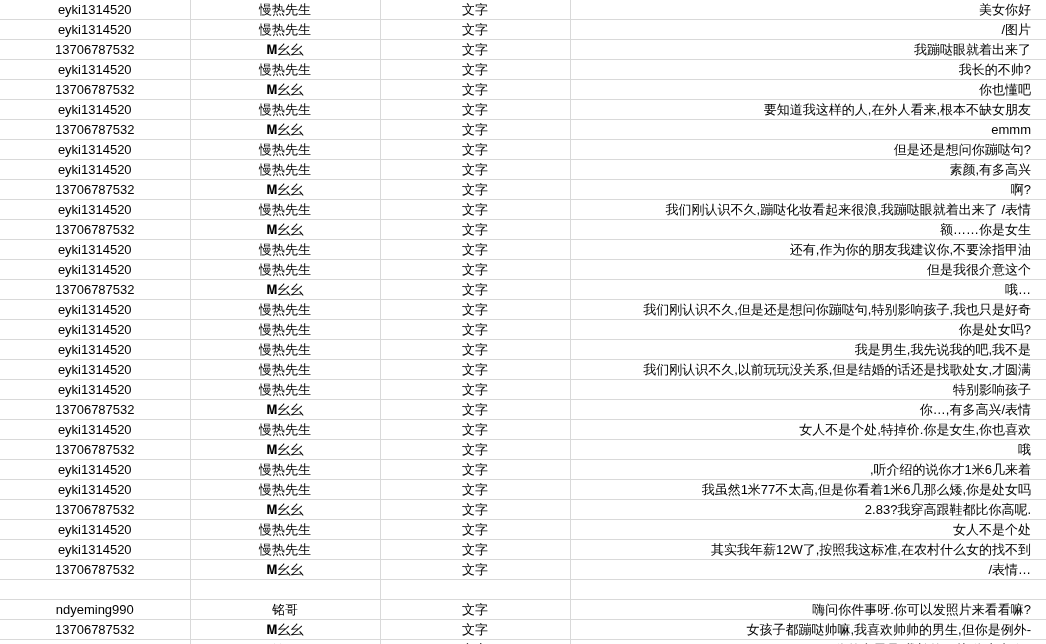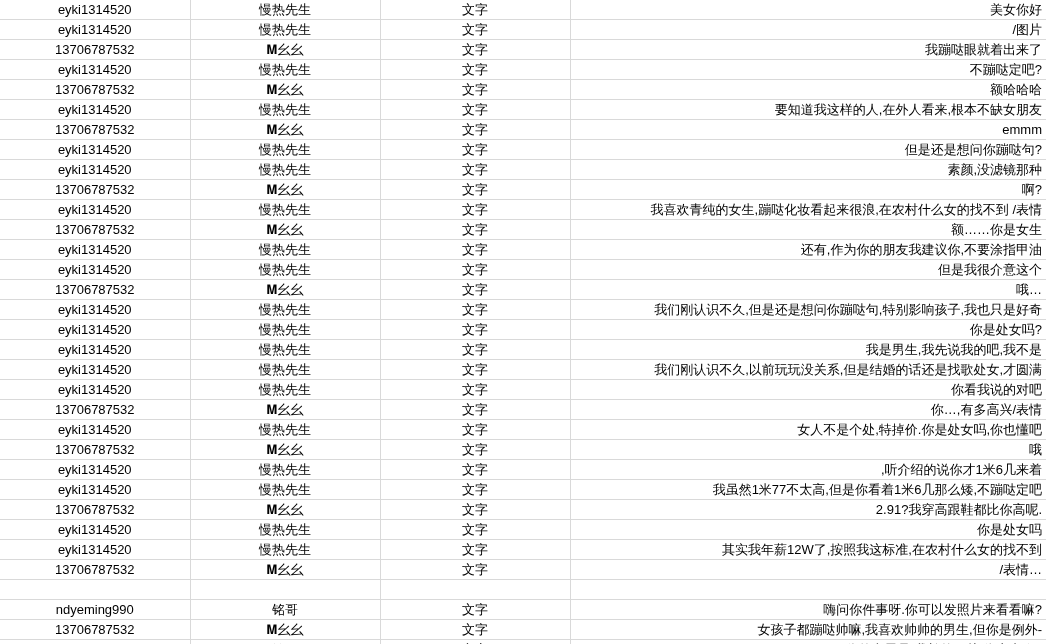--- a/index.html
+++ b/index.html
@@ -36,21 +36,21 @@
   }
   .sheet tr.spacer td {
     border-bottom: 1px solid #d9d9d9;
     height: 19px;
   }
   td.account, td.nick, td.type {
     text-align: center;
   }
   td.msg {
     text-align: right;
-    padding-right: 4px;
+    padding-right: 15px;
   }
   td.last-col {
     border-right: none;
   }
 </style>
 </head>
 <body>
 
 <table class="sheet">
   <colgroup>
@@ -75,27 +75,27 @@
       <tr>
         <td class="account">13706787532</td>
         <td class="nick">𝐌幺幺</td>
         <td class="type">文字</td>
         <td class="msg last-col">我蹦哒眼就着出来了</td>
       </tr>
       <tr>
         <td class="account">eyki1314520</td>
         <td class="nick">慢热先生</td>
         <td class="type">文字</td>
-        <td class="msg last-col">不蹦哒定吧?</td>
-      </tr>
-      <tr>
-        <td class="account">13706787532</td>
-        <td class="nick">𝐌幺幺</td>
-        <td class="type">文字</td>
-        <td class="msg last-col">额哈哈哈</td>
+        <td class="msg last-col">我长的不帅?</td>
+      </tr>
+      <tr>
+        <td class="account">13706787532</td>
+        <td class="nick">𝐌幺幺</td>
+        <td class="type">文字</td>
+        <td class="msg last-col">你也懂吧</td>
       </tr>
       <tr>
         <td class="account">eyki1314520</td>
         <td class="nick">慢热先生</td>
         <td class="type">文字</td>
         <td class="msg last-col">要知道我这样的人,在外人看来,根本不缺女朋友</td>
       </tr>
       <tr>
         <td class="account">13706787532</td>
         <td class="nick">𝐌幺幺</td>
@@ -105,33 +105,33 @@
       <tr>
         <td class="account">eyki1314520</td>
         <td class="nick">慢热先生</td>
         <td class="type">文字</td>
         <td class="msg last-col">但是还是想问你蹦哒句?</td>
       </tr>
       <tr>
         <td class="account">eyki1314520</td>
         <td class="nick">慢热先生</td>
         <td class="type">文字</td>
-        <td class="msg last-col">素颜,没滤镜那种</td>
+        <td class="msg last-col">素颜,有多高兴</td>
       </tr>
       <tr>
         <td class="account">13706787532</td>
         <td class="nick">𝐌幺幺</td>
         <td class="type">文字</td>
         <td class="msg last-col">啊?</td>
       </tr>
       <tr>
         <td class="account">eyki1314520</td>
         <td class="nick">慢热先生</td>
         <td class="type">文字</td>
-        <td class="msg last-col">我喜欢青纯的女生,蹦哒化妆看起来很浪,在农村什么女的找不到 /表情</td>
+        <td class="msg last-col">我们刚认识不久,蹦哒化妆看起来很浪,我蹦哒眼就着出来了 /表情</td>
       </tr>
       <tr>
         <td class="account">13706787532</td>
         <td class="nick">𝐌幺幺</td>
         <td class="type">文字</td>
         <td class="msg last-col">额……你是女生</td>
       </tr>
       <tr>
         <td class="account">eyki1314520</td>
         <td class="nick">慢热先生</td>
@@ -171,63 +171,63 @@
       <tr>
         <td class="account">eyki1314520</td>
         <td class="nick">慢热先生</td>
         <td class="type">文字</td>
         <td class="msg last-col">我们刚认识不久,以前玩玩没关系,但是结婚的话还是找歌处女,才圆满</td>
       </tr>
       <tr>
         <td class="account">eyki1314520</td>
         <td class="nick">慢热先生</td>
         <td class="type">文字</td>
-        <td class="msg last-col">你看我说的对吧</td>
+        <td class="msg last-col">特别影响孩子</td>
       </tr>
       <tr>
         <td class="account">13706787532</td>
         <td class="nick">𝐌幺幺</td>
         <td class="type">文字</td>
         <td class="msg last-col">你…,有多高兴/表情</td>
       </tr>
       <tr>
         <td class="account">eyki1314520</td>
         <td class="nick">慢热先生</td>
         <td class="type">文字</td>
-        <td class="msg last-col">女人不是个处,特掉价.你是处女吗,你也懂吧</td>
+        <td class="msg last-col">女人不是个处,特掉价.你是女生,你也喜欢</td>
       </tr>
       <tr>
         <td class="account">13706787532</td>
         <td class="nick">𝐌幺幺</td>
         <td class="type">文字</td>
         <td class="msg last-col">哦</td>
       </tr>
       <tr>
         <td class="account">eyki1314520</td>
         <td class="nick">慢热先生</td>
         <td class="type">文字</td>
         <td class="msg last-col">,听介绍的说你才1米6几来着</td>
       </tr>
       <tr>
         <td class="account">eyki1314520</td>
         <td class="nick">慢热先生</td>
         <td class="type">文字</td>
-        <td class="msg last-col">我虽然1米77不太高,但是你看着1米6几那么矮,不蹦哒定吧</td>
-      </tr>
-      <tr>
-        <td class="account">13706787532</td>
-        <td class="nick">𝐌幺幺</td>
-        <td class="type">文字</td>
-        <td class="msg last-col">2.91?我穿高跟鞋都比你高呢.</td>
-      </tr>
-      <tr>
-        <td class="account">eyki1314520</td>
-        <td class="nick">慢热先生</td>
-        <td class="type">文字</td>
-        <td class="msg last-col">你是处女吗</td>
+        <td class="msg last-col">我虽然1米77不太高,但是你看着1米6几那么矮,你是处女吗</td>
+      </tr>
+      <tr>
+        <td class="account">13706787532</td>
+        <td class="nick">𝐌幺幺</td>
+        <td class="type">文字</td>
+        <td class="msg last-col">2.83?我穿高跟鞋都比你高呢.</td>
+      </tr>
+      <tr>
+        <td class="account">eyki1314520</td>
+        <td class="nick">慢热先生</td>
+        <td class="type">文字</td>
+        <td class="msg last-col">女人不是个处</td>
       </tr>
       <tr>
         <td class="account">eyki1314520</td>
         <td class="nick">慢热先生</td>
         <td class="type">文字</td>
         <td class="msg last-col">其实我年薪12W了,按照我这标准,在农村什么女的找不到</td>
       </tr>
       <tr>
         <td class="account">13706787532</td>
         <td class="nick">𝐌幺幺</td>

